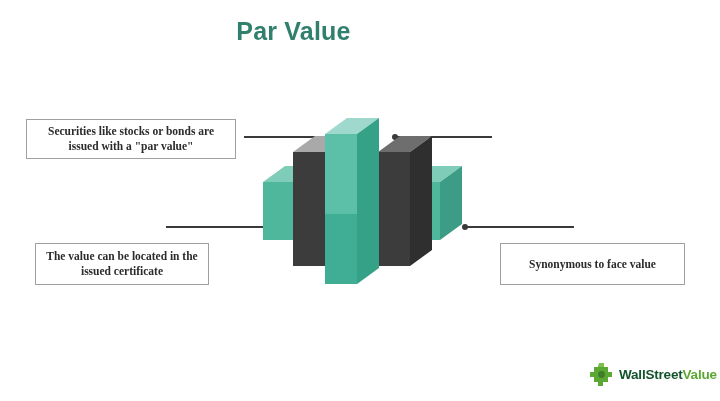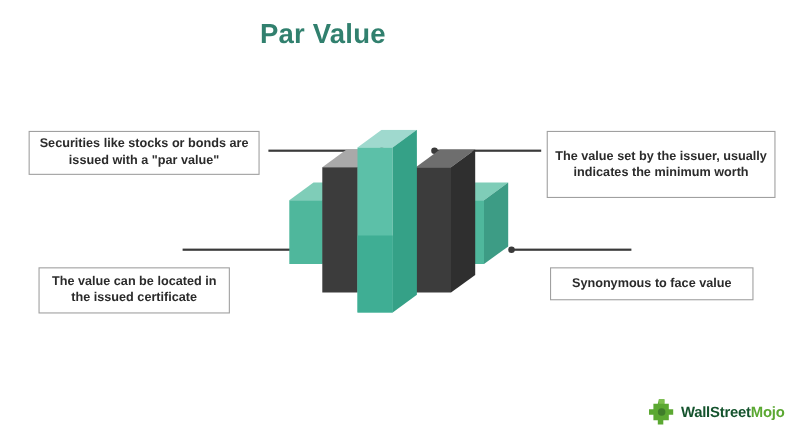--- a/index.html
+++ b/index.html
@@ -39,27 +39,28 @@
     background: #ffffff;
     color: #2b2b2b;
     font-size: 11.5px;
     font-weight: bold;
     line-height: 15px;
     text-align: center;
     display: flex;
     align-items: center;
     justify-content: flex-start;
     padding: 3px 6px;
+    font-family: Liberation Serif, serif;
   }
   .callout span { display: block; width: 100%; }
 
   #box-tl { left: 26px;  top: 119px; width: 210px; height: 40px; }
   #box-tr { left: 497px; top: 119px; width: 208px; height: 61px; }
   #box-bl { left: 35px;  top: 243px; width: 174px; height: 42px; }
-  #box-br { left: 500px; top: 243px; width: 185px; height: 30px; }
+  #box-br { left: 500px; top: 243px; width: 185px; height: 42px; }
 
   
   .connector {
     position: absolute;
     height: 2px;
     background: #3a3a3a;
   }
   .dot {
     position: absolute;
     width: 6px;
@@ -127,23 +128,20 @@
   <div class="connector" id="conn-bl"></div>
   <div class="dot" id="dot-bl"></div>
 
   <div class="connector" id="conn-br"></div>
   <div class="dot" id="dot-br"></div>
 
   <div class="callout" id="box-tl">
     <span>Securities like stocks or bonds are issued with a "par value"</span>
   </div>
 
-  <div class="callout" id="box-tr">
-    <span>The value set by the issuer, usually indicates the minimum worth</span>
-  </div>
 
   <div class="callout" id="box-bl">
     <span>The value can be located in the issued certificate</span>
   </div>
 
   <div class="callout" id="box-br">
     <span>Synonymous to face value</span>
   </div>
 
   <div id="graphic">
@@ -185,17 +183,17 @@
 
   <div id="logo">
     <div class="mark">
       <svg width="27" height="27" viewBox="0 0 27 27" xmlns="http://www.w3.org/2000/svg">
         <path d="M11,2 h5 v4 h4 v5 h4 v5 h-4 v5 h-5 v4 h-5 v-4 h-4 v-5 h-4 v-5 h4 v-5 h4 z" fill="#5ba832"></path>
         <path d="M11,2 h5 v4 h-5 z" fill="#7ec04f"></path>
         <circle cx="13.5" cy="13.5" r="3.4" fill="#3f7d2a"></circle>
       </svg>
     </div>
     <div class="wordmark">
-      <span class="w1">WallStreet</span><span class="w2">Mojo</span>
+      <span class="w1">WallStreet</span><span class="w2">Value</span>
     </div>
   </div>
 
 </div>
 
 </body></html>

